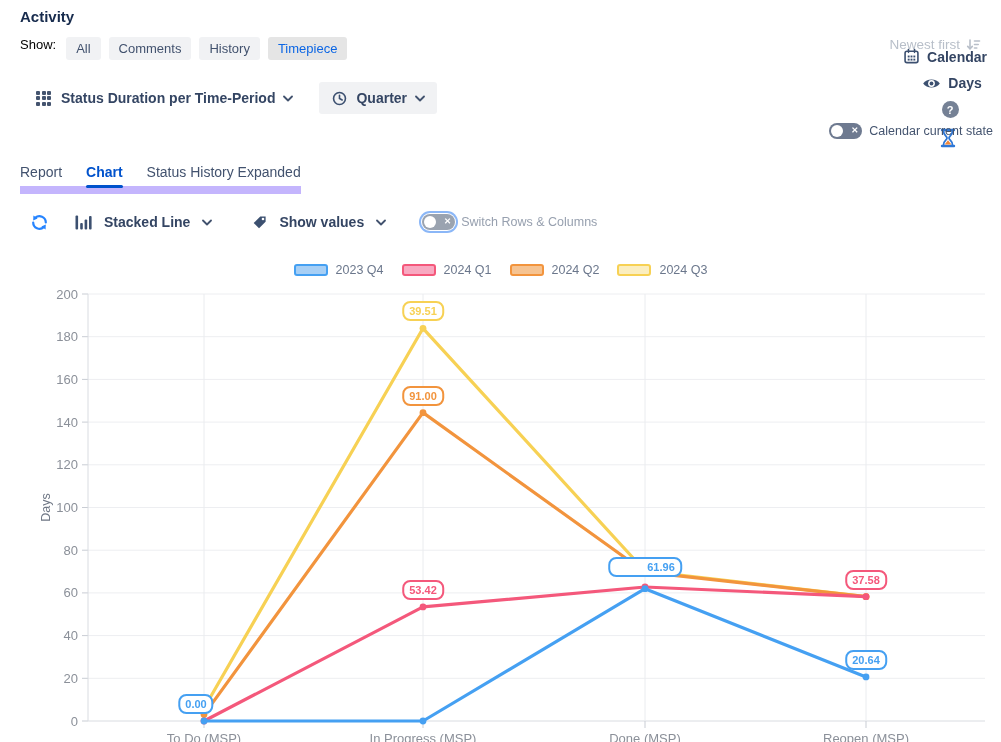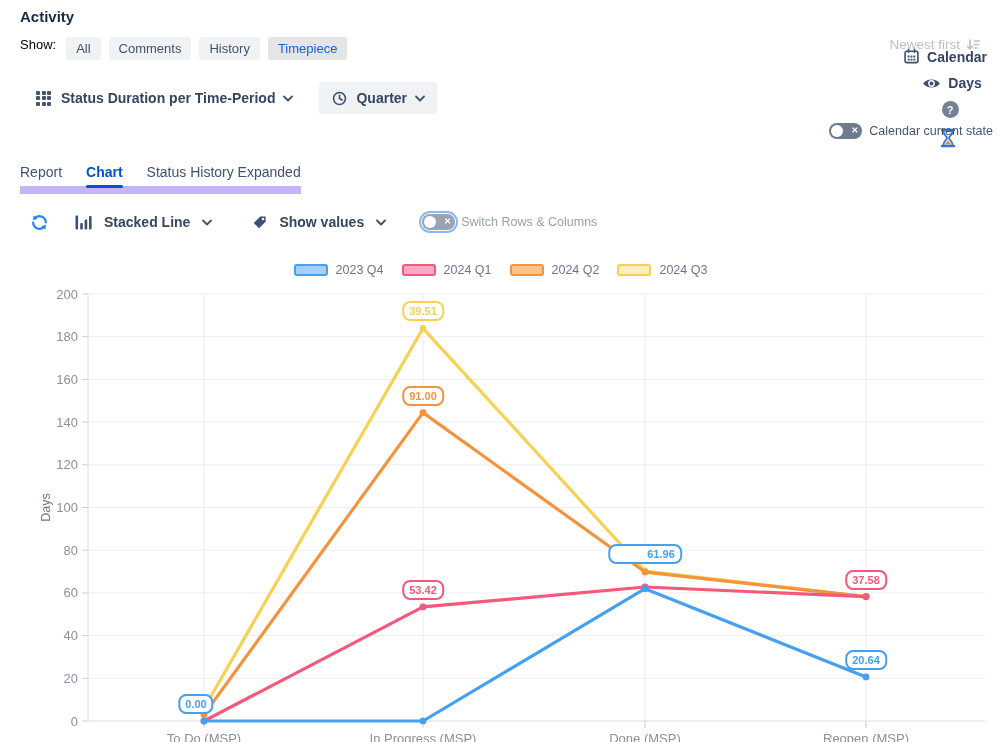--- a/index.html
+++ b/index.html
@@ -330,19 +330,19 @@
           <circle cx="423" cy="460" r="3.4" fill="#45A0F2"></circle>
           <circle cx="645" cy="327.7154" r="3.4" fill="#45A0F2"></circle>
           <circle cx="866" cy="415.9336" r="3.4" fill="#45A0F2"></circle>
         </g>
       </svg>
     <div id="chips">
         <div class="value-chip" style="color: rgb(69, 160, 242); border-color: rgb(69, 160, 242); left: 196px; top: 433px;">0.00</div>
         <div class="value-chip" style="color: rgb(244, 88, 123); border-color: rgb(244, 88, 123); left: 423px; top: 318.948px;">53.42</div>
         <div class="value-chip" style="color: rgb(242, 148, 61); border-color: rgb(242, 148, 61); left: 423px; top: 124.663px;">91.00</div>
         <div class="value-chip" style="color: rgb(247, 209, 84); border-color: rgb(247, 209, 84); left: 423px; top: 40.3094px;">39.51</div>
-        <div class="value-chip" style="color: rgb(69, 160, 242); border-color: rgb(69, 160, 242); left: 645px; top: 283px; padding-left: 37px;">61.96</div>
+        <div class="value-chip" style="color: rgb(69, 160, 242); border-color: rgb(69, 160, 242); left: 645px; top: 296px; padding-left: 37px;">61.96</div>
         <div class="value-chip" style="color: rgb(244, 88, 123); border-color: rgb(244, 88, 123); left: 866px; top: 308.7px;">37.58</div>
         <div class="value-chip" style="color: rgb(69, 160, 242); border-color: rgb(69, 160, 242); left: 866px; top: 388.934px;">20.64</div>
       </div>
   </div>
 
 </div>
 
 </body></html>

